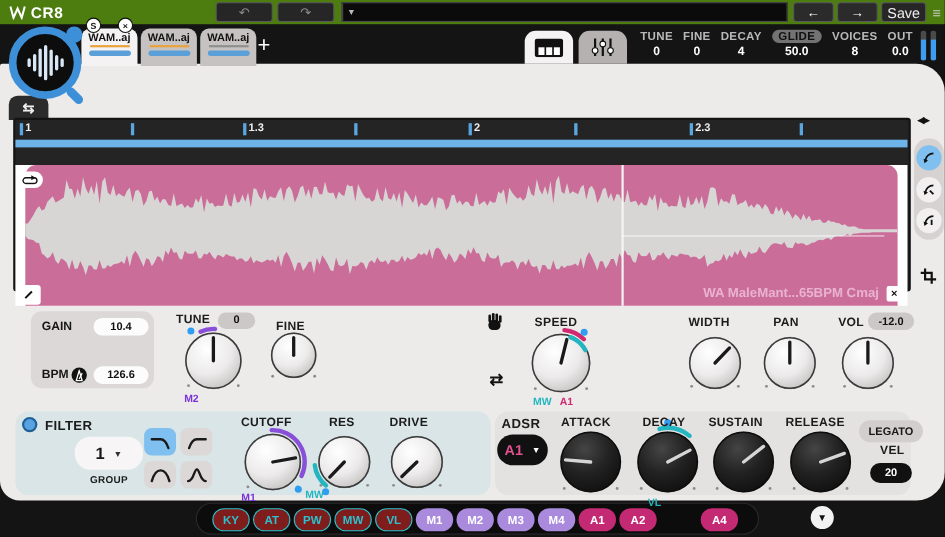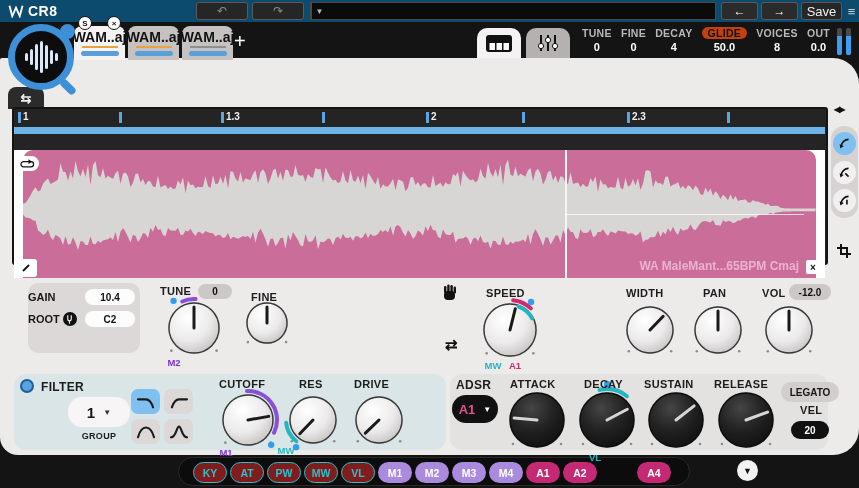--- a/index.html
+++ b/index.html
@@ -5,50 +5,50 @@
   * { margin:0; padding:0; box-sizing:border-box; }
   html,body { background:#000; }
   #app {
     position:relative; width:859px; height:488px; overflow:hidden;
     background:#141414; font-family:"Liberation Sans", sans-serif;
     -webkit-font-smoothing:antialiased;
   }
   .abs { position:absolute; }
   .bold { font-weight:700; }
   
-  #topbar { position:absolute; left:0; top:0; width:859px; height:22px; background:#0c4a6e;padding-left:24px; }
+  #topbar { position:absolute; left:0; top:0; width:859px; height:22px; background:#4d7c0f;padding-left:24px; }
   .tb-btn { position:absolute; top:2px; height:18px; background:#262626; border:1px solid #5a5a5a; border-radius:3px;
             display:flex; align-items:center; justify-content:center; color:#cfcfcf; font-size:12px; }
   #title-field { position:absolute; left:310px; top:2px; width:406px; height:18px; background:#0b0b0b;
                  border:1px solid #4a4a4a; display:flex; align-items:center; }
   #title-field .ttl { flex:1; text-align:center; color:#e9e9e9; font-size:11px; font-weight:700; }
   #title-field .dd { width:16px; height:100%; border-left:1px solid #4a4a4a; color:#bbb; font-size:8px;
                      display:flex; align-items:center; justify-content:center; }
   
   #logo-circle { position:absolute; left:8px; top:24px; width:66px; height:66px; border-radius:50%;
                  background:#0d0d0d; border:7px solid #3d90d8; z-index:6;
                  display:flex; align-items:center; justify-content:center; gap:2px; }
   #logo-circle .bar { width:3px; background:#d9e7f6; border-radius:2px; }
   #logo-dot { position:absolute; left:60px; top:24px; width:15px; height:15px; border-radius:50%; background:#3d90d8; z-index:7; }
   #logo-handle { position:absolute; left:64px; top:78px; width:8px; height:18px; background:#3d90d8; border-radius:4px;
                  transform:rotate(-45deg); z-index:5; }
   .stab { position:absolute; top:26px; height:34px; width:51px; border-radius:8px 8px 0 0; background:#c6c2c2;
           display:flex; flex-direction:column; align-items:center; justify-content:flex-start; padding-top:3px; z-index:2; }
   .stab.active { background:#f4f2f2; z-index:3; }
-  .stab .tl { font-size:14px; font-weight:700; color:#111; }
+  .stab .tl { font-size:10px; font-weight:700; color:#111; }
   .stab .line { width:36px; height:2px; margin-top:1px; }
   .stab .bluebar { width:38px; height:5px; border-radius:3px; background:#5b9fd8; margin-top:3px; }
   .badge { position:absolute; top:16px; width:14px; height:14px; border-radius:50%; background:#fff; border:1.5px solid #111;
            color:#111; font-size:8px; font-weight:700; display:flex; align-items:center; justify-content:center; z-index:4; }
   .view-tab { position:absolute; top:28px; width:44px; height:30px; border-radius:10px 10px 0 0;
               display:flex; align-items:center; justify-content:center; z-index:2; }
   #param-strip { position:absolute; left:582px; top:27px; width:248px; height:30px; display:flex; justify-content:space-between; }
   .hparam { display:flex; flex-direction:column; align-items:center; gap:2px; }
   .hparam .pl { color:#b9b9b9; font-size:10.5px; font-weight:700; letter-spacing:.3px; }
-  .hparam .pl.glide { color:#111; background:#c2410c; border-radius:8px; padding:0 6px; }
+  .hparam .pl.glide { color:#111; background:#737373; border-radius:8px; padding:0 6px; }
   .hparam .pv { color:#fff; font-size:11px; font-weight:700; }
   .meter { position:absolute; top:28px; width:5px; height:27px; border-radius:2px; background:#4a4a4a; overflow:hidden; }
   .meter i { position:absolute; left:0; bottom:0; width:100%; height:70%; background:#3d9df0; }
   
   #panel { position:absolute; left:0; top:58px; width:859px; height:397px; background:#edeaea;
            border-radius:2px 26px 26px 18px; z-index:1; }
   .pill { position:absolute; display:flex; align-items:center; justify-content:center; background:#d8d4d4;
           border-radius:14px; font-weight:700; color:#161616; }
   .pill.blue { background:#7fc0f0; }
   .ddv { font-size:8px; color:#333; margin-left:8px; }
@@ -85,21 +85,21 @@
   .side-circ.on { background:#7fc0f0; }
   
   .klabel { position:absolute; font-size:11px; font-weight:700; color:#1c1c1c; letter-spacing:.3px; z-index:3; }
   .vpill { position:absolute; background:#ccc8c8; border-radius:8px; font-size:10px; font-weight:700; color:#111;
            display:flex; align-items:center; justify-content:center; z-index:3; }
   .knob-box { position:absolute; z-index:2; }
   .knob-box .sub { position:absolute; font-size:9.5px; font-weight:700; transform:translate(-50%,0); }
   
   #info-panel { position:absolute; left:28px; top:283px; width:112px; height:70px; background:#dcd8d8; border-radius:10px; z-index:2; }
   .info-row { position:absolute; left:0; width:112px; height:22px; display:flex; align-items:center; }
-  .info-row .il { font-size:11px; font-weight:700; color:#161616; }
+  .info-row .il { font-size:11px; font-weight:700; color:#161616; margin-left:10px; }
   .info-row .icirc { width:14px; height:14px; border-radius:50%; background:#111; margin-left:3px;
                      display:flex; align-items:center; justify-content:center; }
   .info-row .iv { position:absolute; right:5px; width:50px; height:16px; background:#fdfcfc; border-radius:8px;
                   font-size:10px; font-weight:700; color:#111; display:flex; align-items:center; justify-content:center; }
   
   #filter-zone { position:absolute; left:14px; top:374px; width:432px; height:76px; background:#d9e5e7; border-radius:12px; z-index:1;}
   #adsr-zone { position:absolute; left:450px; top:374px; width:378px; height:76px; background:#e4e1e1; border-radius:12px; z-index:1;}
   .fbtn { position:absolute; width:29px; height:25px; border-radius:7px; background:#dcd8d8;
           display:flex; align-items:center; justify-content:center; z-index:2;}
   .fbtn.on { background:#7fc0f0; }
@@ -338,28 +338,29 @@
   </div>
   <svg class="abs" style="left:836px;top:243px;z-index:2" width="16" height="16" viewBox="0 0 16 16">
     <path d="M5 1 V11 H15 M1 5 H11 V15" fill="none" stroke="#111" stroke-width="2"></path>
   </svg>
 
   <div id="info-panel">
       <div class="info-row" style="top: 3px;">
         <div class="il">GAIN</div>
         <div class="iv">10.4</div>
       </div>
-      <div class="info-row" style="top: 25px;">
-        <div class="il">ROOT</div>
+      <div class="info-row" style="top: 47px;">
+        <div class="il">BPM</div>
         <div class="icirc">
-          <svg width="9" height="11" viewBox="0 0 13 14">
-            <path d="M4 1 V6 Q4 9 6.5 9 Q9 9 9 6 V1 M6.5 9 V13" fill="none" stroke="#fff" stroke-width="1.6"></path>
+          <svg width="10" height="11" viewBox="0 0 13 14">
+            <polygon points="3,13 6.5,1 10,13" fill="none" stroke="#fff" stroke-width="1.5"></polygon>
+            <line x1="6.5" y1="11" x2="10" y2="4" stroke="#fff" stroke-width="1.5"></line>
           </svg>
         </div>
-        <div class="iv">C2</div>
+        <div class="iv">126.6</div>
       </div>
     </div>
 
   <div class="klabel" style="left:160px;top:285px">TUNE</div>
   <div class="vpill" style="left:198px;top:284px;width:34px;height:15px">0</div>
   <div class="klabel" style="left:251px;top:291px">FINE</div>
 
   <div class="pill blue" style="left:328px;top:290px;width:88px;height:37px;border-radius:18px">
     <svg width="44" height="18" viewBox="0 0 44 18">
       <rect x="3" y="5" width="38" height="11" rx="5.5" fill="none" stroke="#111" stroke-width="2.6"></rect>

